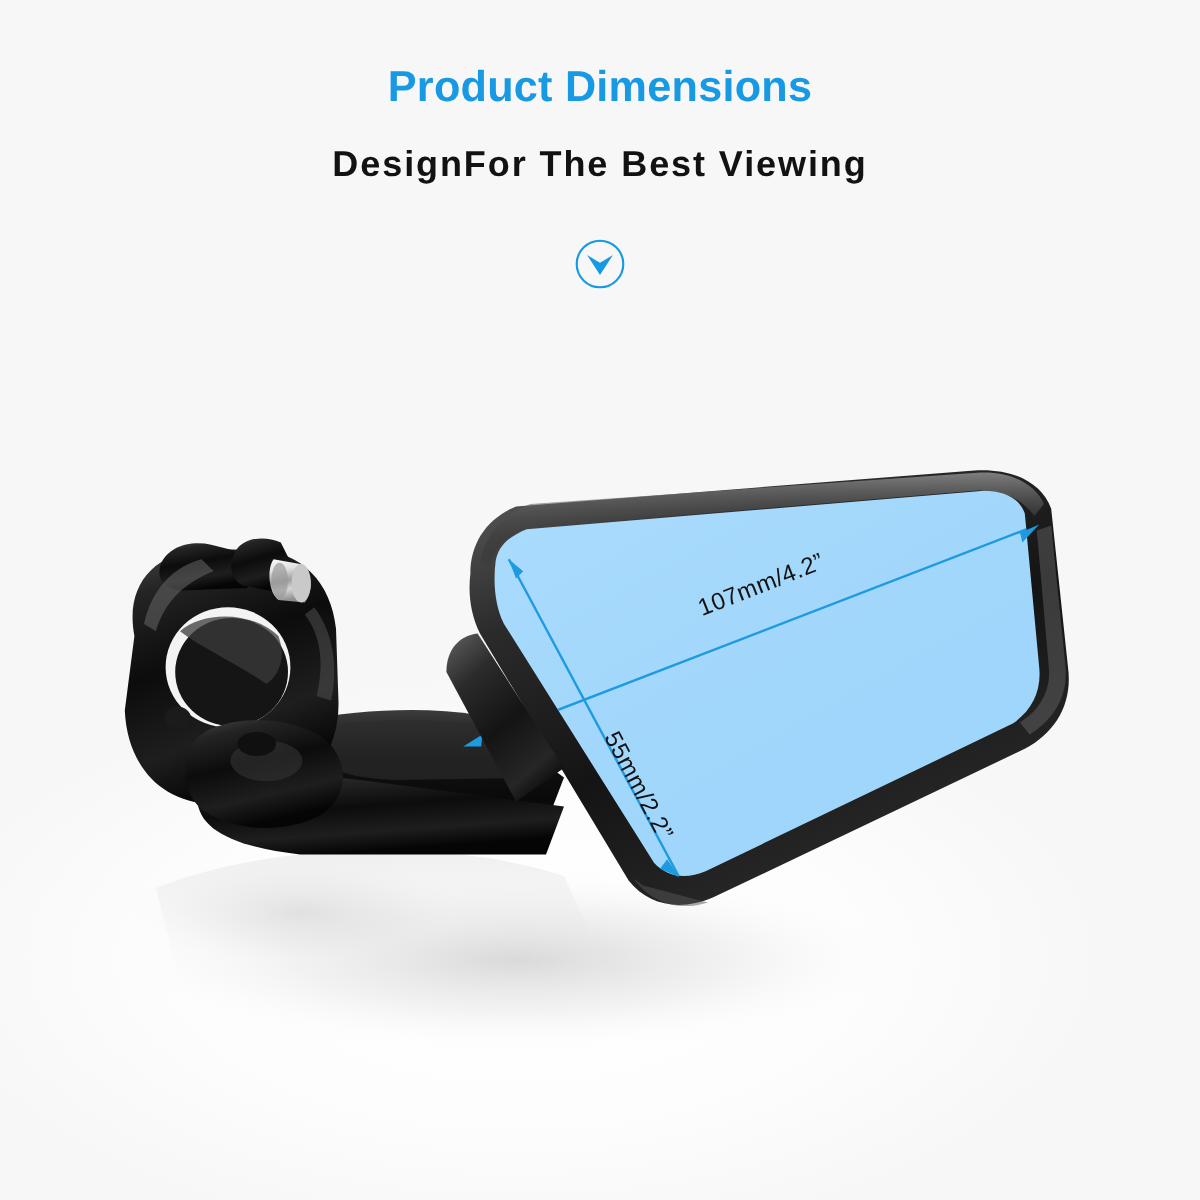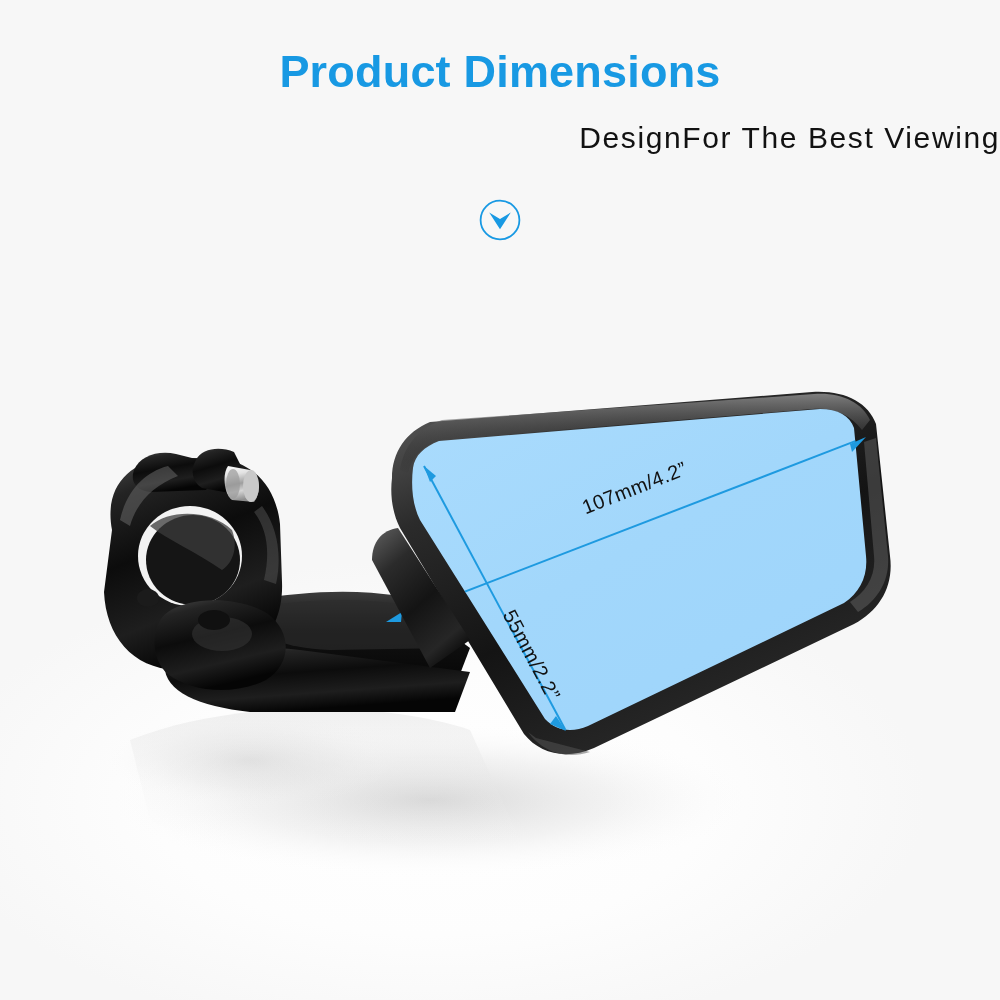--- a/index.html
+++ b/index.html
@@ -29,35 +29,34 @@
   .header {
     position: absolute;
     top: 0;
     left: 0;
     width: 1000px;
     text-align: center;
   }
   .title {
     margin: 0;
     padding-top: 46px;
-    font-size: 45px;
+    font-size: 36px;
     line-height: 52px;
     font-weight: bold;
     color: #1899e3;
     letter-spacing: 0.2px;
   }
   .subtitle {
     margin: 0;
     padding-top: 22px;
     font-size: 30px;
     line-height: 36px;
-    font-weight: normal;
+    font-weight: bold;
     color: #121212;
     letter-spacing: 1.6px;
-    text-align: right;
   }
 
   .chevron-badge {
     position: absolute;
     top: 199px;
     left: 50%;
     margin-left: -21px;
     width: 42px;
     height: 42px;
   }

